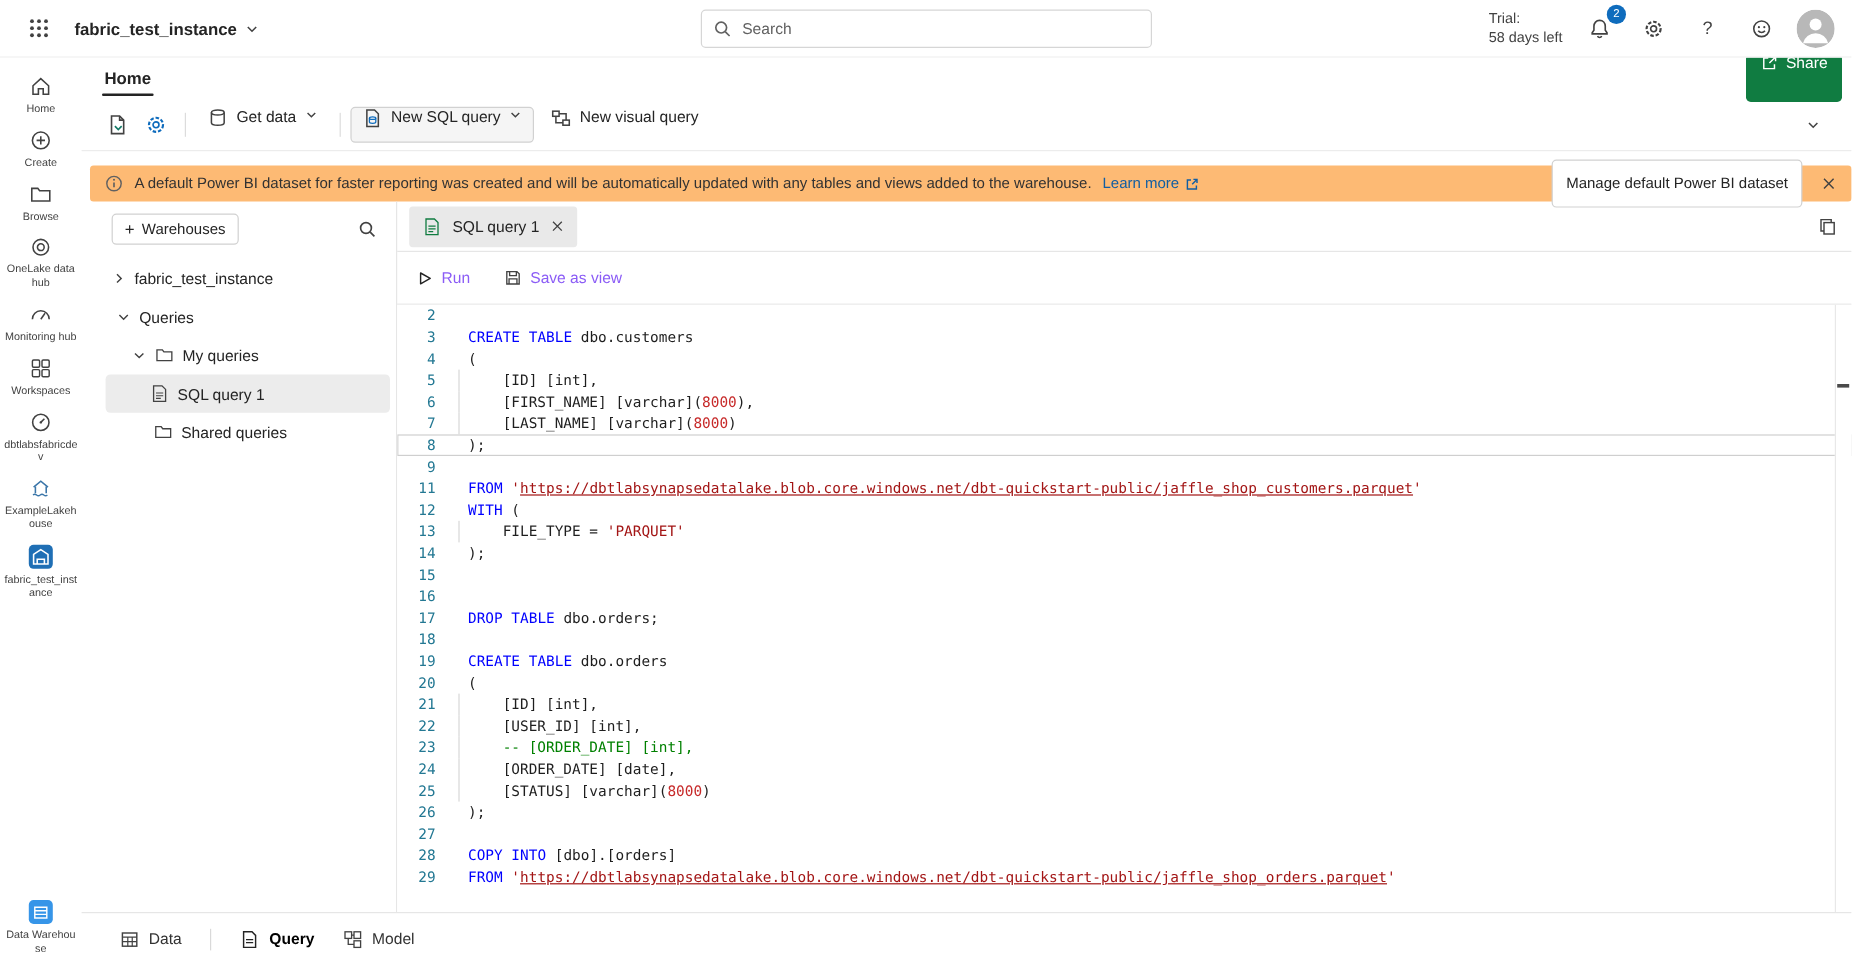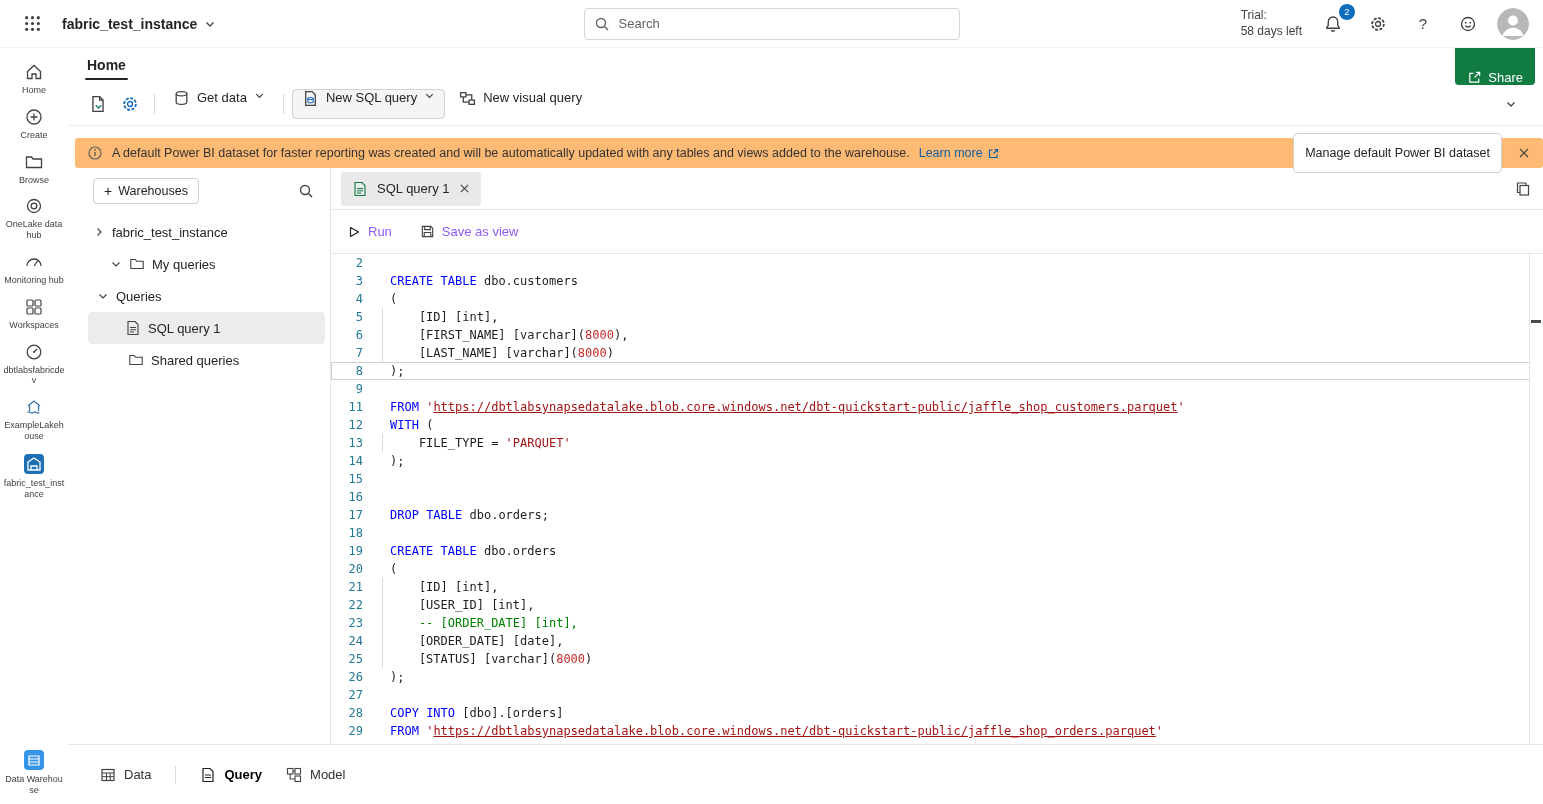--- a/index.html
+++ b/index.html
@@ -30,21 +30,21 @@
   .rail-item { display:flex; flex-direction:column; align-items:center; gap:3px; width:62px; margin-bottom:11px; cursor:pointer; }
   .rail-label { font-size:9px; color:#424242; text-align:center; line-height:1.2; word-break:break-all; }
   .rail-bottom { margin-top:auto; margin-bottom:8px; }
 
   
   .maincol { flex:1; display:flex; flex-direction:column; min-width:0; }
 
   .home-row { height:34px; display:flex; align-items:center; padding:0 8px 0 14px; }
   .home-tab { font-size:14px; font-weight:600; position:relative; padding:7px 5px; cursor:pointer; }
   .home-tab::after { content:""; position:absolute; left:3px; right:3px; bottom:0; height:2.5px; background:#242424; border-radius:2px; }
-  .share-btn { margin-left:auto; display:flex; align-items:flex-end; gap:6px; background:#107c41; color:#fff; font-size:13px; height:40px; padding:0 12px; border-radius:4px; border:none; cursor:pointer; font-family:inherit; }
+  .share-btn { margin-left:auto; display:flex; align-items:flex-start; gap:6px; background:#107c41; color:#fff; font-size:13px; height:40px; padding:0 12px; border-radius:4px; border:none; cursor:pointer; font-family:inherit; }
 
   .toolbar-row { height:44px; display:flex; align-items:center; padding-left:14px; border-bottom:1px solid #ececec; position:relative; }
   .tb-sep { width:1px; height:20px; background:#dcdcdc; margin:0 8px; }
   .tb-btn { display:flex; gap:7px; font-size:13px; height:30px; padding:0 9px; border-radius:4px; border:1px solid transparent; cursor:pointer; background:transparent; font-family:inherit; color:#242424; }
   .tb-btn.active { background:#f5f5f5; border:1px solid #d1d1d1; }
   .ribbon-collapse { position:absolute; right:16px; }
 
   .banner-wrap { padding:12px 0 0 7px; height:42px; }
   .banner { height:30px; background:#fdba74; border-radius:3px; display:flex; align-items:center; gap:9px; padding:0 6px 0 12px; font-size:12.5px; color:#323232; }
   .learn-more { color:#115ea3; display:flex; align-items:center; gap:4px; cursor:pointer; }
@@ -84,21 +84,21 @@
   .indent-guide { position:absolute; left:-8px; top:0; bottom:0; border-left:1px solid #d8d8d8; }
   .tok-kw { color:#0000ff; }
   .tok-p { color:#1e1e1e; }
   .tok-str { color:#a31515; }
   .tok-url { color:#a31515; text-decoration:underline; }
   .tok-num { color:#c72a2a; }
   .tok-com { color:#008000; }
   .scroll-ruler { position:absolute; right:0; top:0; bottom:0; width:14px; border-left:1px solid #e8e8e8; background:#fff; }
   .scroll-marker { position:absolute; right:2px; top:66px; width:10px; height:3px; background:#4a4a4a; }
 
-  .bottom-bar { height:60px; border-top:1px solid #e6e6e6; display:flex; align-items:center; gap:24px; padding-left:32px; background:#fff; }
+  .bottom-bar { height:44px; border-top:1px solid #e6e6e6; display:flex; align-items:center; gap:24px; padding-left:32px; background:#fff; }
   .bb-item { display:flex; align-items:center; gap:8px; font-size:13px; color:#323232; cursor:pointer; background:none; border:none; font-family:inherit; }
   .bb-item.selected { font-weight:700; color:#000; }
   .bb-sep { width:1px; height:18px; background:#d9d9d9; }
 </style>
 </head>
 <body>
 
 <div class="topbar">
   <div class="iconbtn">
     <svg width="17" height="17" viewBox="0 0 16 16">
@@ -407,40 +407,40 @@
             </span>
         </div>
         <div class="tree-row tr-root">
           <span class="chev">
               <svg width="12" height="12" viewBox="0 0 12 12">
                 <path d="M4.5 2.5L8 6l-3.5 3.5" fill="none" stroke="#424242" stroke-width="1.2"></path>
               </svg>
             </span>
           <span>fabric_test_instance</span>
         </div>
+        <div class="tree-row tr-queries">
+          <span class="chev">
+              <svg width="12" height="12" viewBox="0 0 12 12">
+                <path d="M2.5 4.5L6 8l3.5-3.5" fill="none" stroke="#424242" stroke-width="1.2"></path>
+              </svg>
+            </span>
+          <span>Queries</span>
+        </div>
         <div class="tree-row tr-myq">
           <span class="chev">
               <svg width="12" height="12" viewBox="0 0 12 12">
                 <path d="M2.5 4.5L6 8l3.5-3.5" fill="none" stroke="#424242" stroke-width="1.2"></path>
               </svg>
             </span>
           <span>
               <svg width="16" height="16" viewBox="0 0 16 16">
                 <path d="M1.8 3.5h4.5l1.3 1.8h6.6v7.2H1.8z" fill="none" stroke="#424242" stroke-width="1.1"></path>
               </svg>
             </span>
           <span>My queries</span>
-        </div>
-        <div class="tree-row tr-queries">
-          <span class="chev">
-              <svg width="12" height="12" viewBox="0 0 12 12">
-                <path d="M2.5 4.5L6 8l3.5-3.5" fill="none" stroke="#424242" stroke-width="1.2"></path>
-              </svg>
-            </span>
-          <span>Queries</span>
         </div>
         <div class="tree-row tr-sql">
           <span>
               <svg width="16" height="16" viewBox="0 0 16 16">
                 <path d="M3 1.5h7l3 3v10H3z" fill="none" stroke="#424242" stroke-width="1.1"></path>
                 <path d="M5 7.5h6M5 9.8h6M5 12h4" stroke="#424242" stroke-width="1"></path>
               </svg>
             </span>
           <span>SQL query 1</span>
         </div>

